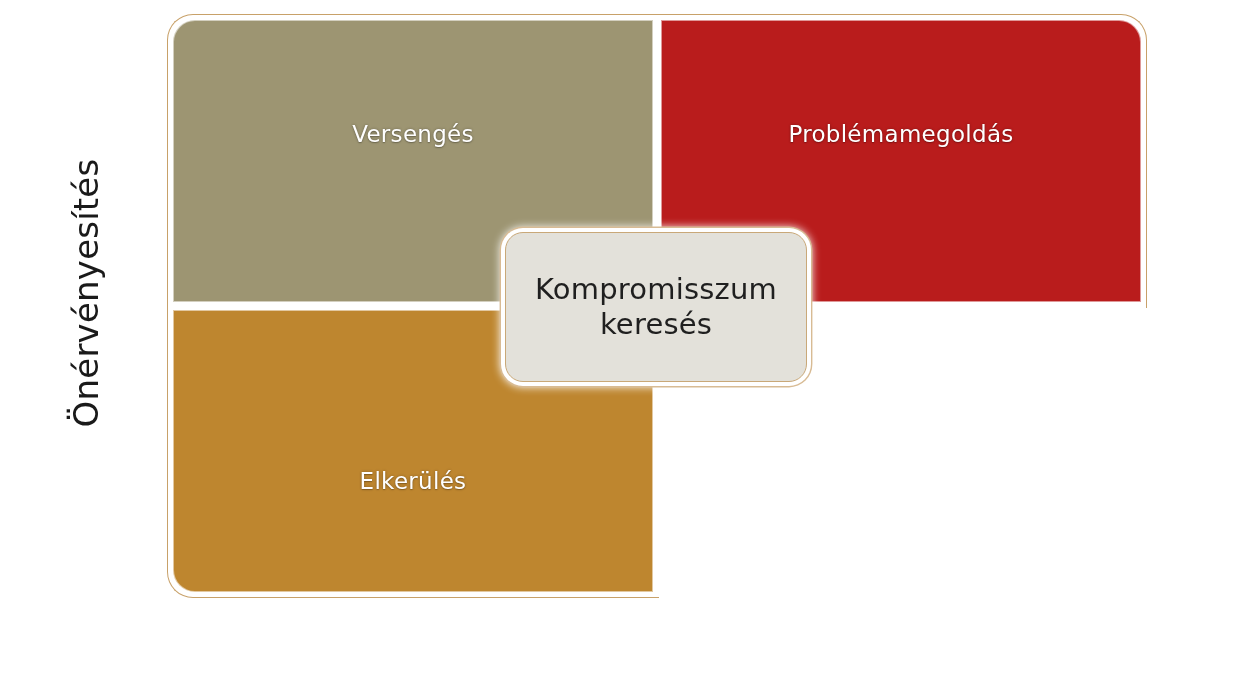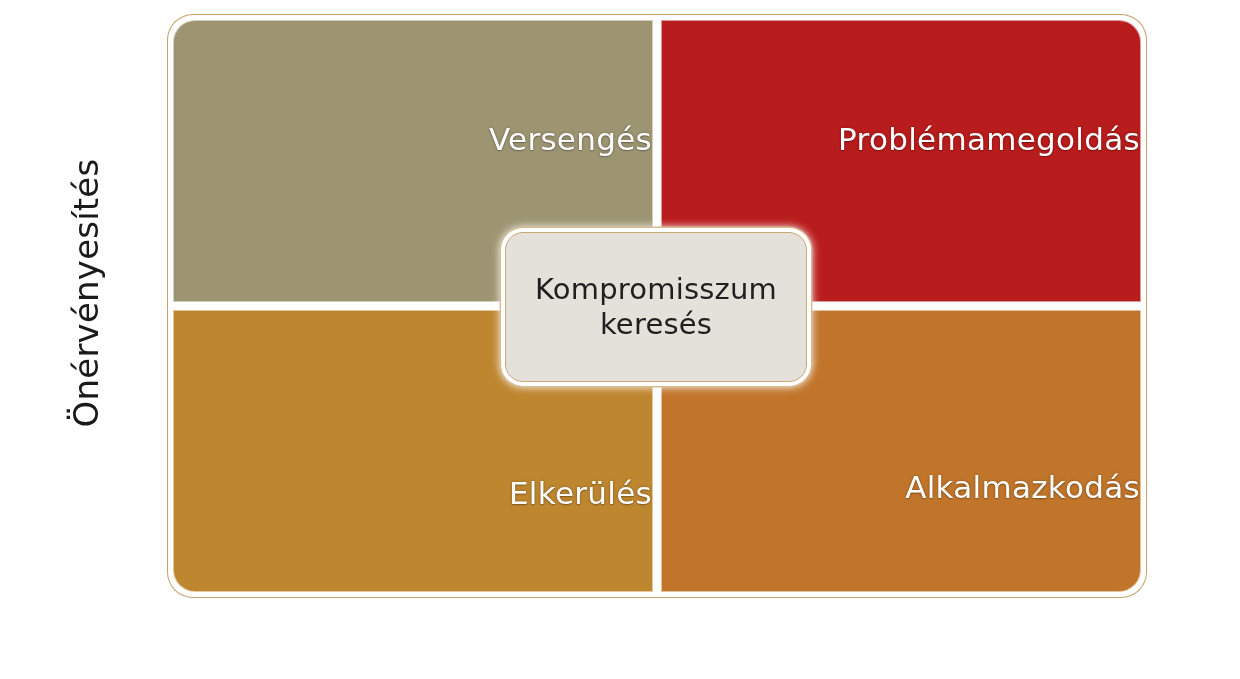--- a/index.html
+++ b/index.html
@@ -79,23 +79,23 @@
     bottom: -7px;
     border: 1.4px solid #c8a169;
     border-radius: inherit;
     pointer-events: none;
   }
 
   .quad-label {
     position: absolute;
     left: 0;
     right: 0;
-    text-align: right;
+    text-align: center;
     color: #ffffff;
-    font-size: 31px;
+    font-size: 23px;
     font-weight: 400;
     letter-spacing: 0.3px;
     text-shadow: 0 0 3px rgba(0,0,0,0.30), 0 1px 1px rgba(0,0,0,0.22);
     white-space: nowrap;
   }
 
   
   #quad-competing {
     left: 8px;  top: 8px;
     background: #9d9572;
@@ -113,21 +113,21 @@
   #quad-collaborating::before { border-radius: 0 26px 0 0; border-left: 0; border-bottom: 0; }
   #quad-collaborating .quad-label { top: 100px; }
 
   
   #quad-avoiding {
     left: 8px;  top: 298px;
     background: #be862f;
     border-radius: 0 0 0 22px;
   }
   #quad-avoiding::before { border-radius: 0 0 0 26px; border-right: 0; border-top: 0; }
-  #quad-avoiding .quad-label { top: 164px; }
+  #quad-avoiding .quad-label { top: 157px; }
 
   
   #quad-accommodating {
     left: 496px; top: 298px;
     background: #c1752a;
     border-radius: 0 0 22px 0;
   }
   #quad-accommodating::before { border-radius: 0 0 26px 0; border-left: 0; border-top: 0; }
   #quad-accommodating .quad-label { top: 158px; }
 
@@ -175,23 +175,20 @@
     </div>
 
     <div id="quad-collaborating" class="quad">
       <span class="quad-label">Problémamegoldás</span>
     </div>
 
     <div id="quad-avoiding" class="quad">
       <span class="quad-label">Elkerülés</span>
     </div>
 
-    <div id="quad-accommodating" class="quad">
-      <span class="quad-label">Alkalmazkodás</span>
-    </div>
 
     <div id="center-box">
       <span id="center-box-label">Kompromisszum
 keresés</span>
     </div>
 
   </div>
 
 
 </div>

